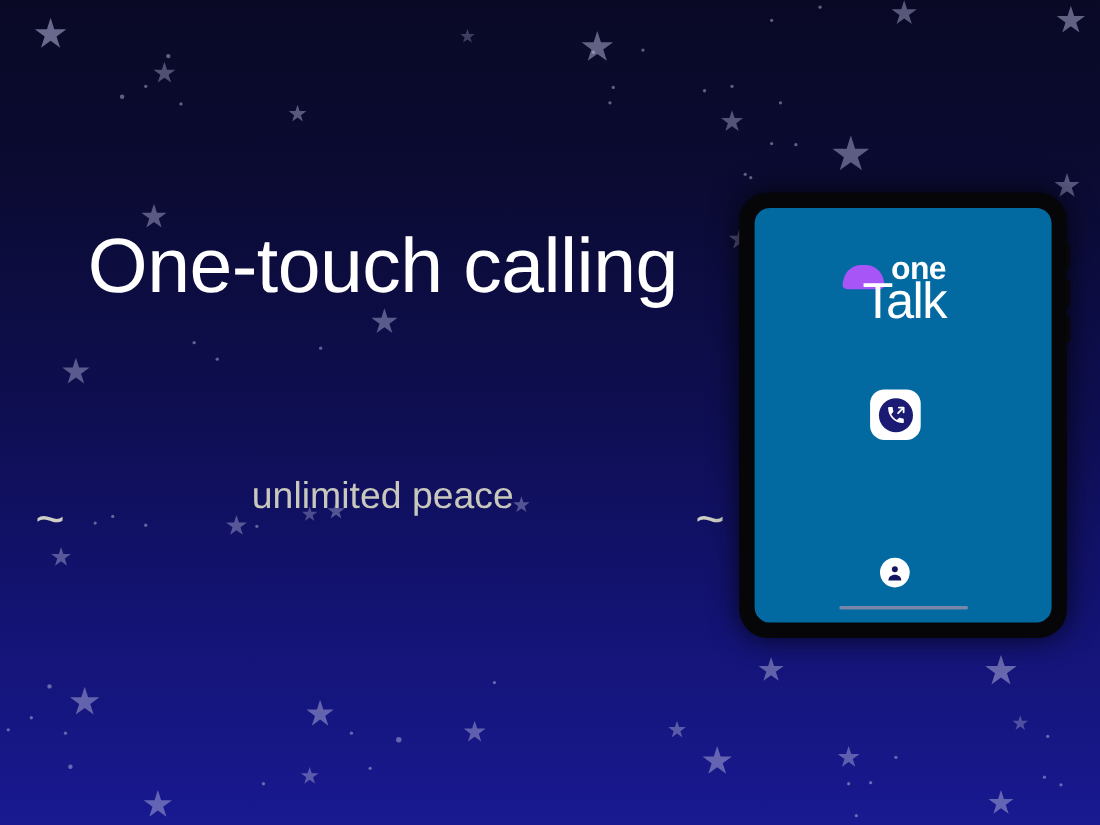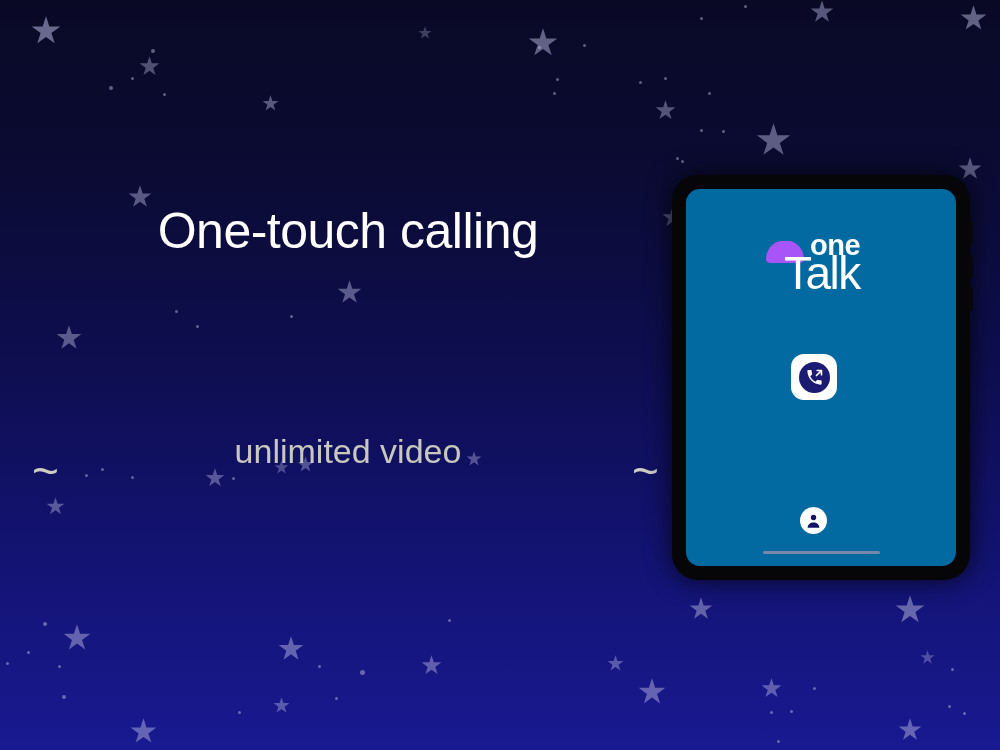--- a/index.html
+++ b/index.html
@@ -48,21 +48,21 @@
     top: 0;
     width: 680px;
     height: 750px;
   }
   .headline {
     position: absolute;
     width: 680px;
     text-align: center;
     color: #ffffff;
     font-weight: 300;
-    font-size: 50px;
+    font-size: 70px;
     letter-spacing: -0.5px;
     line-height: 1;
     white-space: nowrap;
   }
   #headline-1 { top: 206px; left: 8px; }
   #headline-2 { top: 322px; left: 8px; }
 
   .subline {
     position: absolute;
     width: 680px;
@@ -281,21 +281,21 @@
       <div class="dot" style="left: 948px; top: 705px; width: 3px; height: 3px;"></div>
       <div class="dot" style="left: 963px; top: 712px; width: 3px; height: 3px;"></div>
       <div class="dot" style="left: 951px; top: 668px; width: 3px; height: 3px;"></div>
       <div class="dot" style="left: 448px; top: 619px; width: 3px; height: 3px;"></div>
       <div class="dot" style="left: 62px; top: 695px; width: 4px; height: 4px;"></div>
     </div>
 
   <div id="copy">
     <div class="headline" id="headline-1">One-touch calling</div>
 
-    <div class="subline" id="subline-1">unlimited video</div>
+    <div class="subline" id="subline-1">unlimited peace</div>
 
     <div class="tilde" id="tilde-left">~</div>
     <div class="tilde" id="tilde-right">~</div>
   </div>
 
   <div id="device">
 
     <div class="side-btn" id="side-btn-1"></div>
     <div class="side-btn" id="side-btn-2"></div>
     <div class="side-btn" id="side-btn-3"></div>

